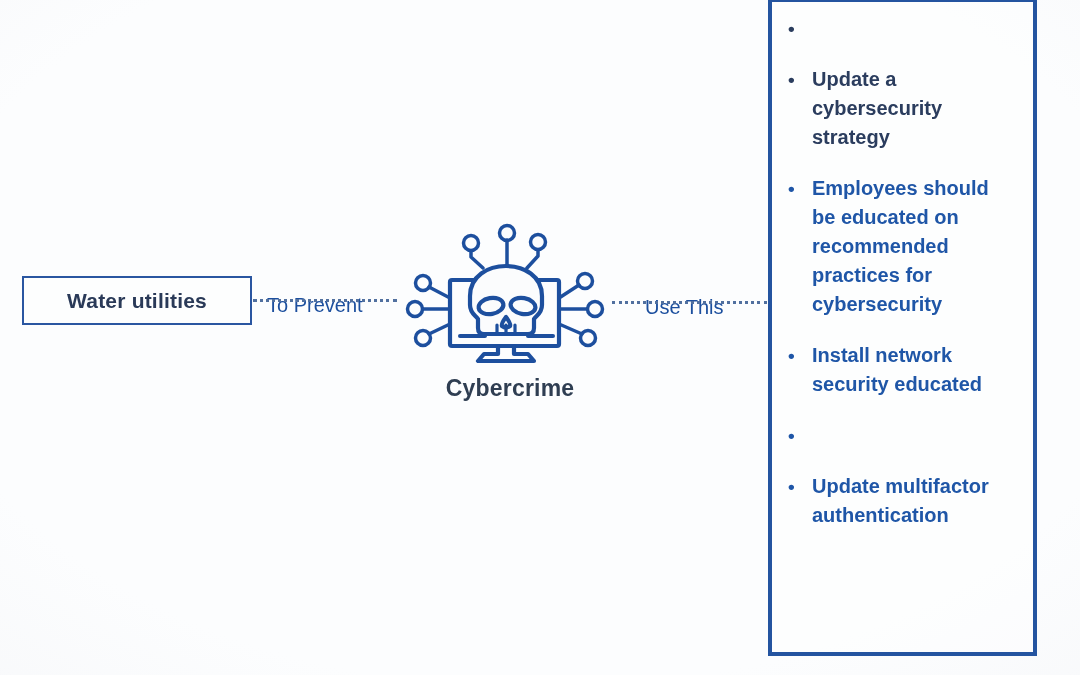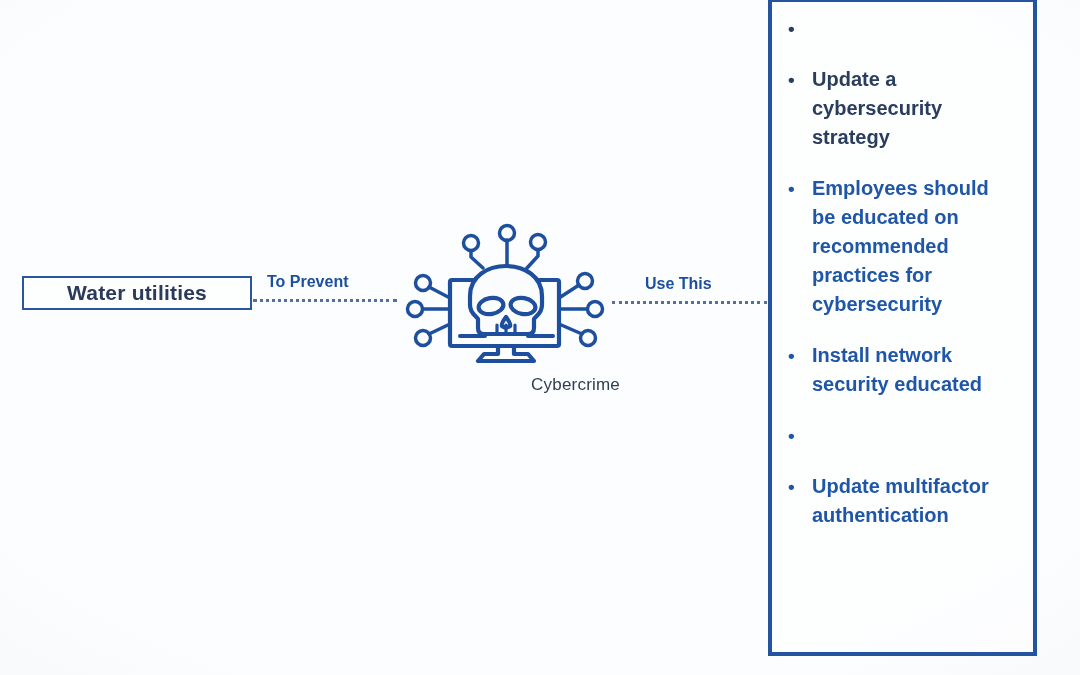--- a/index.html
+++ b/index.html
@@ -3,45 +3,46 @@
 <meta charset="utf-8">
 <style>
   html,body{margin:0;padding:0;}
   body{font-family:"Liberation Sans", sans-serif;}
   .canvas{
     position:relative;width:1080px;height:675px;overflow:hidden;
     background:radial-gradient(ellipse 95% 95% at 50% 45%, #fcfdfe 60%, #f7f8fa 88%, #f2f3f5 100%);
   }
   
   .water-box{
-    position:absolute;left:22px;top:276px;width:230px;height:34px;
+    position:absolute;left:22px;top:276px;width:230px;height:49px;
     border:2px solid #2a56a1;box-sizing:border-box;
     display:flex;align-items:center;justify-content:center;
     background:rgba(255,255,255,0.35);
   }
   .water-box span{
     font-size:21px;font-weight:bold;color:#2a3a58;letter-spacing:.2px;
   }
   
   .flow-label{
-    position:absolute;font-size:16px;font-weight:bold;color:#1c4f9e;
+    position:absolute;font-size:20px;font-weight:normal;color:#1c4f9e;
     white-space:nowrap;
+    margin-top:21px;
   }
   .flow-label.left{left:267px;top:273px;}
   .flow-label.right{left:645px;top:275px;}
   .dotted{
     position:absolute;height:0;border-bottom:3px dotted #51709f;
   }
   .dotted.left{left:253px;top:299px;width:144px;}
   .dotted.right{left:612px;top:301px;width:155px;}
   
   .icon-wrap{position:absolute;left:400px;top:210px;width:220px;height:170px;}
   .caption{
-    position:absolute;left:400px;top:375px;width:220px;text-align:right;
-    font-size:17px;font-weight:normal;color:#2f3e52;letter-spacing:.2px;
+    position:absolute;left:400px;top:375px;width:220px;text-align:center;
+    font-size:23px;font-weight:bold;color:#2f3e52;letter-spacing:.2px;
   }
   
   .panel{
     position:absolute;left:768px;top:-2px;width:269px;height:658px;
     border:4px solid #2454a0;box-sizing:border-box;
     background:rgba(255,255,255,0.4);
     padding:12px 14px 0 16px;
   }
   .panel ul{list-style:none;margin:0;padding:0;}
   .panel li{

